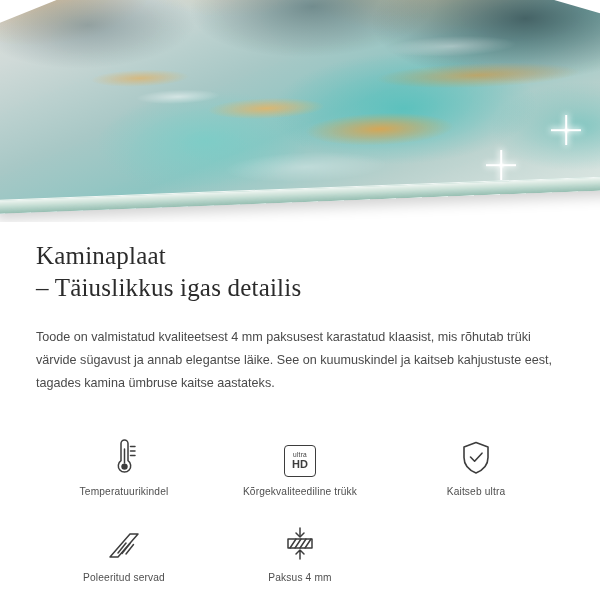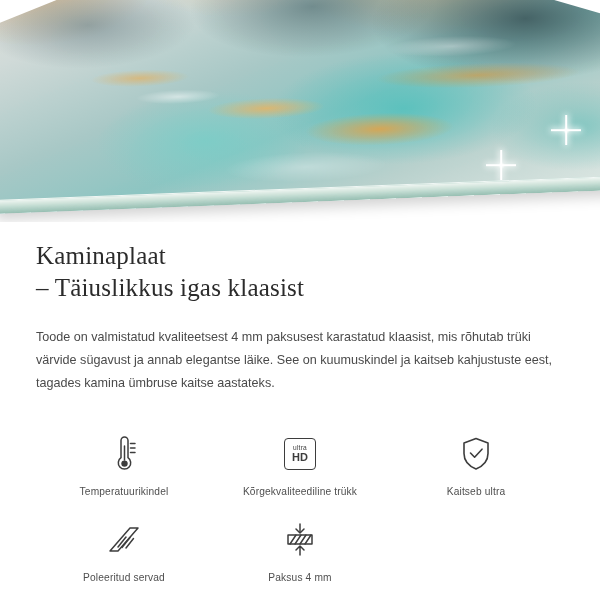--- a/index.html
+++ b/index.html
@@ -181,21 +181,21 @@
     display: flex;
     flex-direction: column;
     align-items: center;
     justify-content: flex-start;
     padding-top: 6px;
   }
   .feature-icon {
     width: 46px;
     height: 46px;
     display: flex;
-    align-items: center;
+    align-items: flex-end;
     justify-content: center;
     color: #3d3d3d;
   }
   .feature-label {
     margin-top: 9px;
     font-family: "Liberation Sans", sans-serif;
     font-size: 10.2px;
     color: #4f4f4f;
     text-align: left;
     letter-spacing: 0.15px;
@@ -245,21 +245,21 @@
       <div class="sparkle" style="left: 556px; top: 138px; width: 20px; height: 20px;">
         <span class="sparkle-core"></span>
       </div>
     </div>
   </div>
 
   <div class="content">
 
     <h1 class="headline">
       <span>Kaminaplaat</span>
-      <span class="l2">– Täiuslikkus igas klaasist</span>
+      <span class="l2">– Täiuslikkus igas detailis</span>
     </h1>
 
     <p class="body-copy">Toode on valmistatud kvaliteetsest 4 mm paksusest karastatud klaasist, mis rõhutab trüki värvide sügavust ja annab elegantse läike. See on kuumuskindel ja kaitseb kahjustuste eest, tagades kamina ümbruse kaitse aastateks.</p>
 
     <div class="features">
 
       <div class="feature">
         <div class="feature-icon">
           <svg width="34" height="40" viewBox="0 0 34 40" fill="none" stroke="#3d3d3d" stroke-width="1.5" stroke-linecap="round">
             <path d="M14 6.5a3.5 3.5 0 0 1 7 0v17.2a6.2 6.2 0 1 1-7 0V6.5z"></path>

